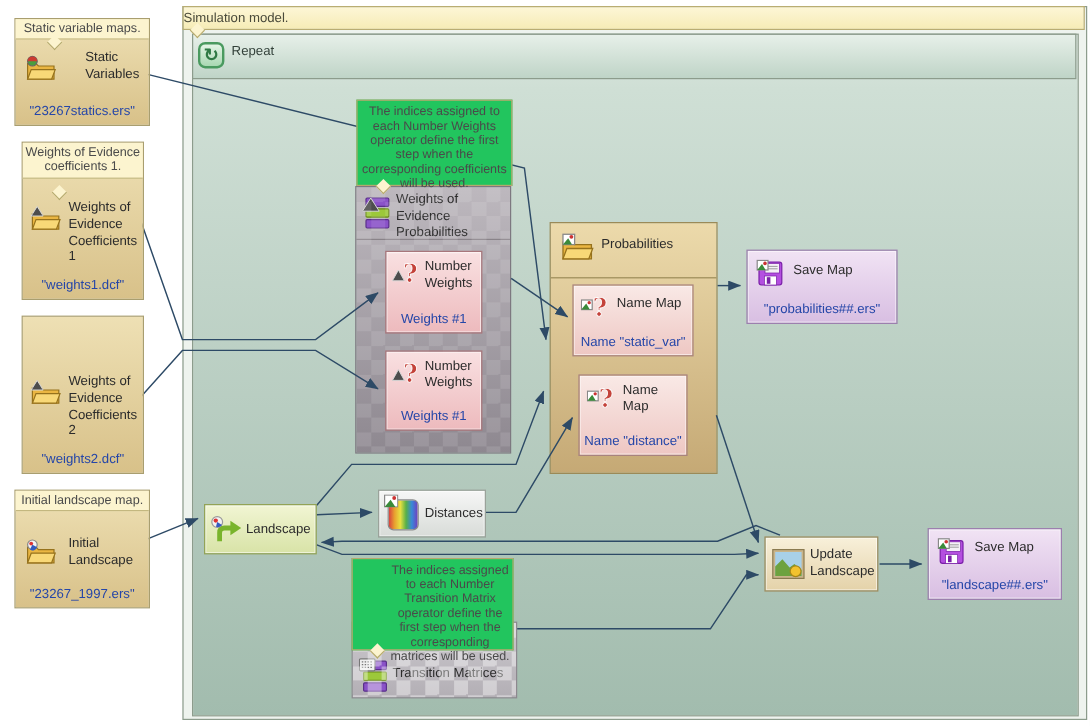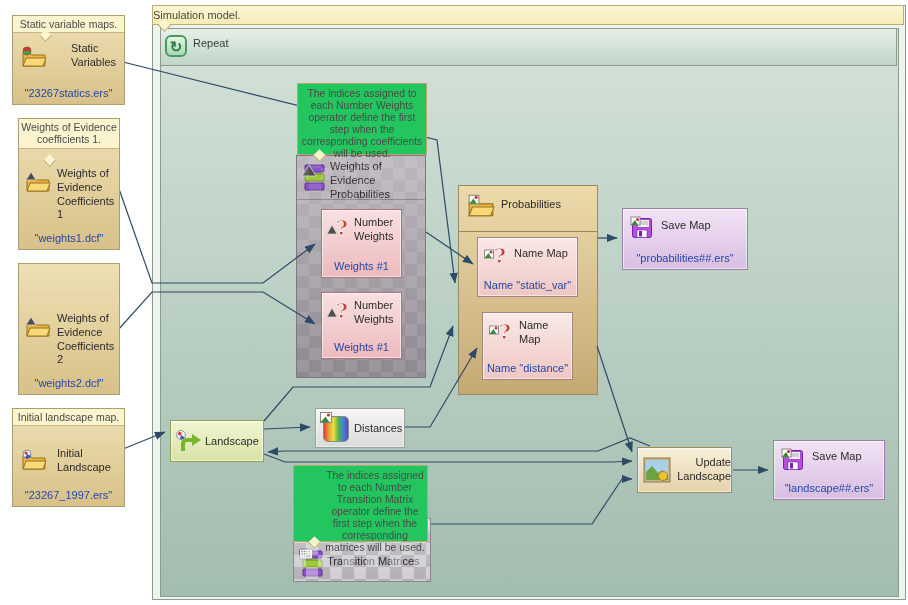--- a/index.html
+++ b/index.html
@@ -235,21 +235,21 @@
     <div class="ntitle" style="left:34px;top:14px;">Landscape</div>
   </div>
 
   <div class="abs node node-tan" style="left:637px;top:447px;width:95px;height:46px;">
     <svg class="abs" style="left:5px;top:9px;" width="28" height="26" viewBox="0 0 28 26">
       <rect x="1" y="1" width="26" height="24" fill="#c8b48a" stroke="#8a7a50"></rect>
       <rect x="3" y="3" width="22" height="20" fill="#a8d0e8"></rect>
       <path d="M3,23 v-8 l6,-6 6,7 4,-3 6,5 v5 z" fill="#6da23f"></path>
       <circle cx="20" cy="19" r="4.5" fill="#f2c22e" stroke="#a8861a"></circle>
     </svg>
-    <div class="ntitle" style="left:37px;top:8px;width:56px;text-align:right;">Update Landscape</div>
+    <div class="ntitle" style="left:37px;top:8px;width:56px;">Update Landscape</div>
   </div>
 
   <div class="abs node node-lav" style="left:773px;top:440px;width:112px;height:60px;">
     <svg class="abs" style="left:7px;top:7px;" width="24" height="24" viewBox="0 0 24 24">
       <rect x="2.5" y="2.5" width="19" height="19" rx="2" fill="#b44fe0" stroke="#7a1fa8"></rect>
       <rect x="7.5" y="3.5" width="12" height="8" fill="#f4f0f6" stroke="#7a1fa8" stroke-width="0.6"></rect>
       <line x1="9" y1="6" x2="18" y2="6" stroke="#999" stroke-width="0.8"></line>
       <line x1="9" y1="8" x2="18" y2="8" stroke="#999" stroke-width="0.8"></line>
       <rect x="7" y="14" width="10" height="7.5" fill="#fff" stroke="#7a1fa8" stroke-width="0.6"></rect>
       <rect x="9" y="15" width="3" height="5.5" fill="#7a1fa8"></rect>

